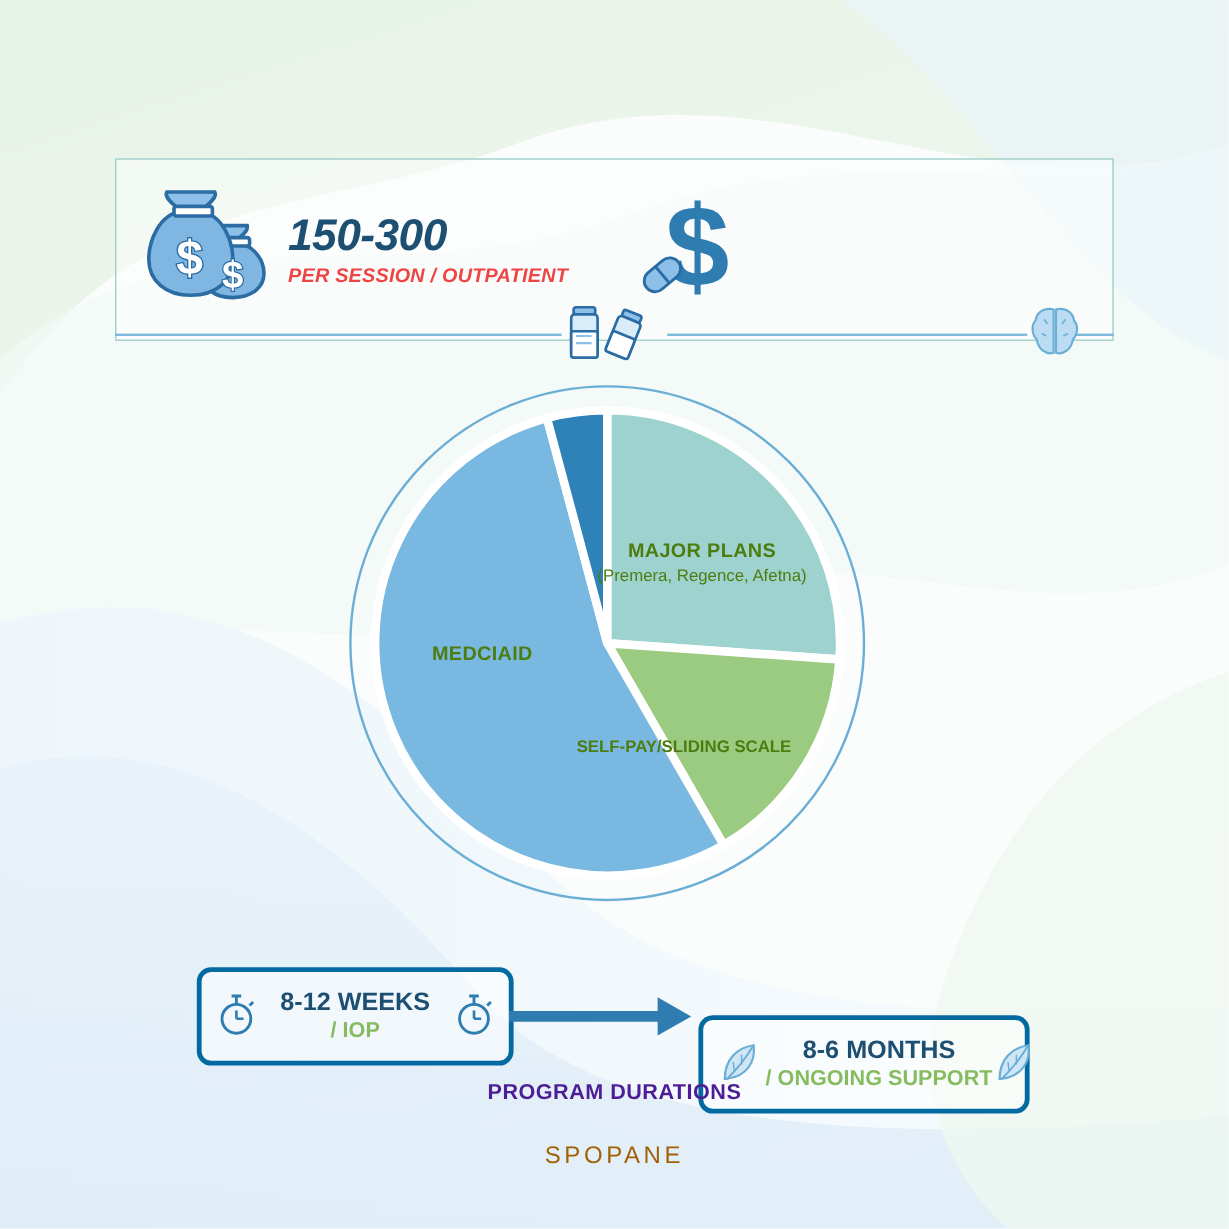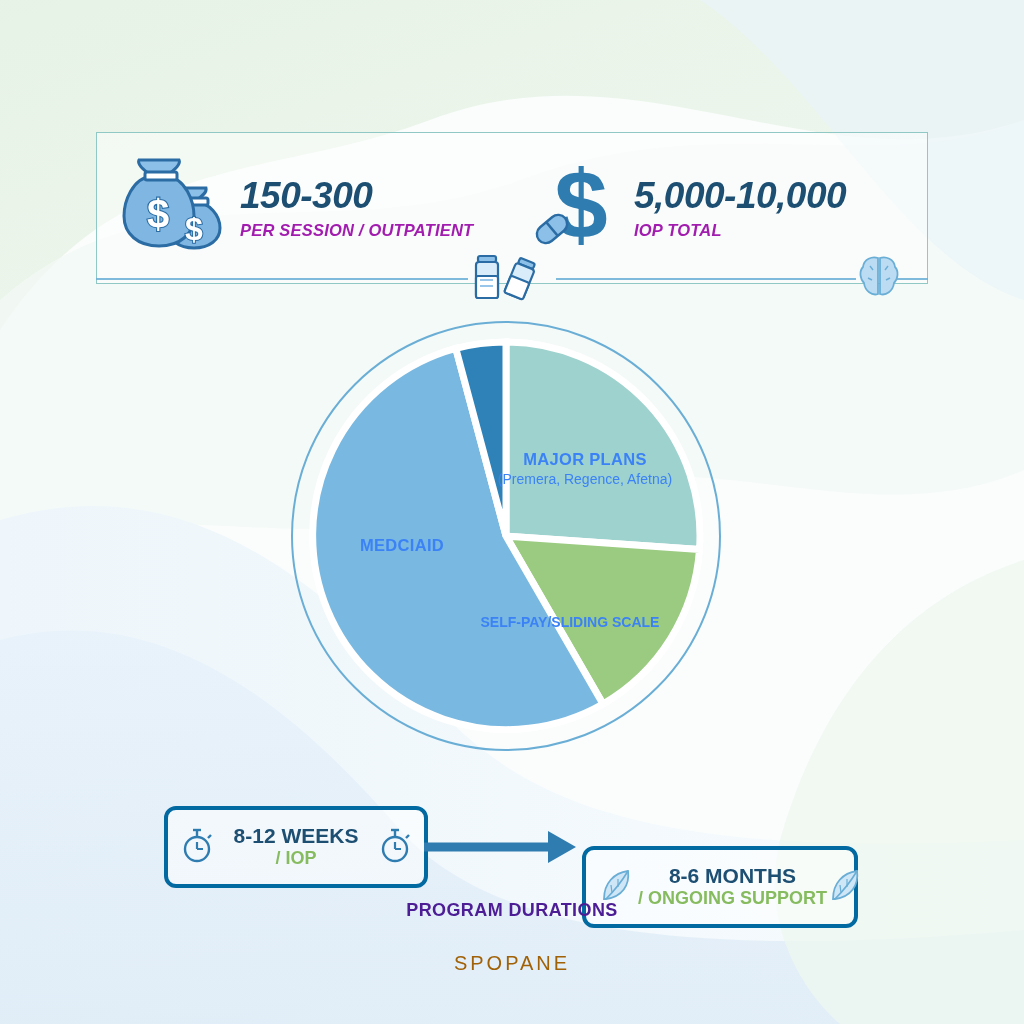--- a/index.html
+++ b/index.html
@@ -44,21 +44,21 @@
   .stat-icon { flex: 0 0 auto; margin-right: 14px; }
   .stat-text { display: flex; flex-direction: column; justify-content: center; font-style: italic; }
   .stat-value {
     font-size: 37px; font-weight: bold;
     color: #1d4f73; line-height: 1.0;
     letter-spacing: -0.5px;
     white-space: nowrap;
   }
   .stat-label {
     font-size: 16.5px; font-weight: bold;
-    color: #a21caf; margin-top: 7px;
+    color: #ef4444; margin-top: 7px;
     white-space: nowrap;
     letter-spacing: 0.2px;
   }
 
   
   .divider {
     position: absolute;
     height: 2px;
     background: #6aaed6;
     opacity: .85;
@@ -70,21 +70,21 @@
   .float-icon { position: absolute; }
 
   
   .pie-wrap {
     position: absolute;
     left: 276px; top: 316px;
     width: 460px; height: 440px;
   }
   .pie-label {
     position: absolute;
-    color: #3b82f6;
+    color: #4d7c0f;
     text-align: center;
     pointer-events: none;
   }
   .pl-title { font-size: 16.5px; font-weight: bold; letter-spacing: .3px; }
   .pl-sub { font-size: 14px; font-weight: normal; margin-top: 2px; line-height: 1.25; }
 
   #label-major { left: 470px; top: 450px; width: 230px; }
   #label-medicaid { left: 312px; top: 536px; width: 180px; }
   #label-other { left: 440px; top: 612px; width: 260px; }
 
@@ -185,24 +185,20 @@
         <span class="stat-label">PER SESSION / OUTPATIENT</span>
       </span>
     </div>
 
     <div class="stat-block right">
       <span class="stat-icon">
         <svg width="78" height="96" viewBox="0 0 78 96">
           <text x="39" y="80" font-family="Liberation Sans, sans-serif" font-size="96" font-weight="bold" fill="#2f7cb0" text-anchor="middle">$</text>
         </svg>
       </span>
-      <span class="stat-text">
-        <span class="stat-value">5,000-10,000</span>
-        <span class="stat-label">IOP TOTAL</span>
-      </span>
     </div>
   </div>
 
   <div class="divider d-left"></div>
   <div class="divider d-right"></div>
   <div class="divider d-far"></div>
 
   <div class="float-icon" style="left:531px; top:208px;">
     <svg width="42" height="42" viewBox="0 0 42 42">
       <g transform="rotate(-40 21 21)">

